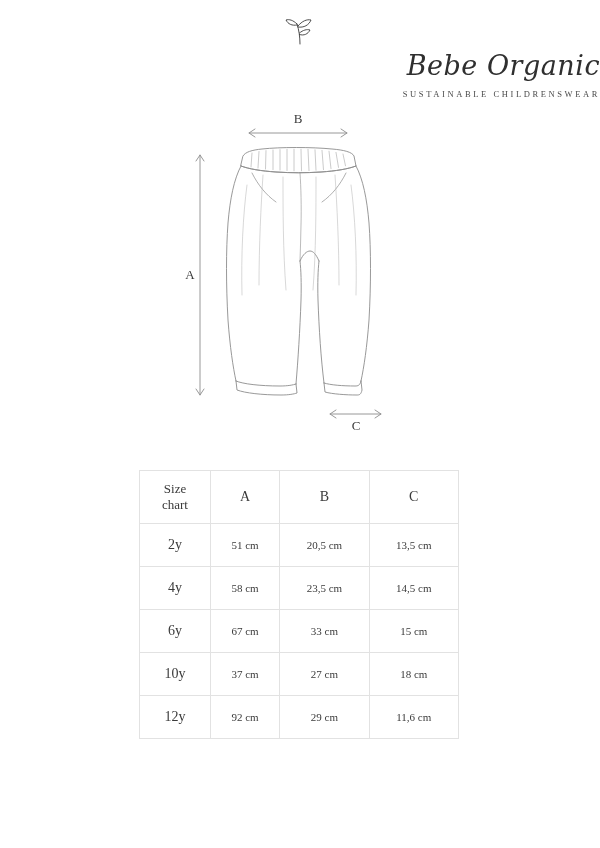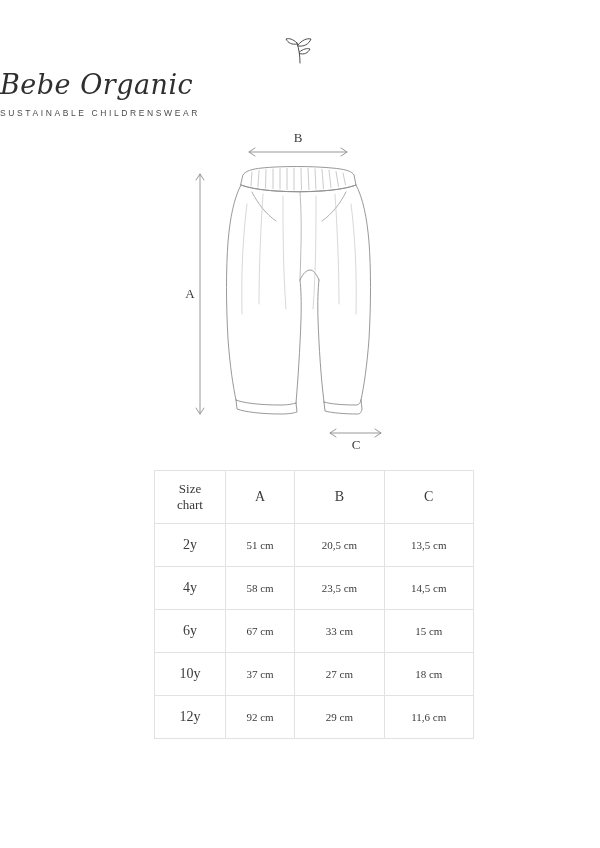--- a/index.html
+++ b/index.html
@@ -12,40 +12,40 @@
     height: 848px;
     font-family: "Liberation Serif", serif;
     color: #3a3a3a;
     position: relative;
     overflow: hidden;
   }
 
   
   .brand {
     width: 100%;
-    text-align: left;
-    padding-top: 32px;
+    text-align: right;
+    padding-top: 13px;
   }
   .brand-mark {
     display: block;
     margin: 0 auto 4px auto;
     width: 40px;
     height: 34px;
   }
   .brand-name {
     font-family: "DejaVu Serif", serif;
     font-style: italic;
     font-size: 27px;
     letter-spacing: 0.5px;
     color: #2f2f2f;
     margin: 2px 0 8px 0;
     line-height: 1.1;
   }
   .brand-tagline {
-    font-family: Liberation Sans, sans-serif;
+    font-family: Liberation Serif, serif;
     font-size: 8.5px;
     letter-spacing: 2.6px;
     color: #4a4a4a;
     text-transform: uppercase;
     margin: 0;
   }
 
   
   .illustration-wrap {
     position: relative;
@@ -53,21 +53,21 @@
     height: 330px;
     margin-top: 16px;
   }
   .illustration-wrap svg {
     display: block;
   }
 
   
   .table-wrap {
     position: absolute;
-    left: 154px;
+    left: 139px;
     top: 470px;
     width: 357px;
   }
   table.size-chart {
     border-collapse: collapse;
     width: 320px;
     font-size: 13.5px;
     color: #3a3a3a;
   }
   table.size-chart td, table.size-chart th {

